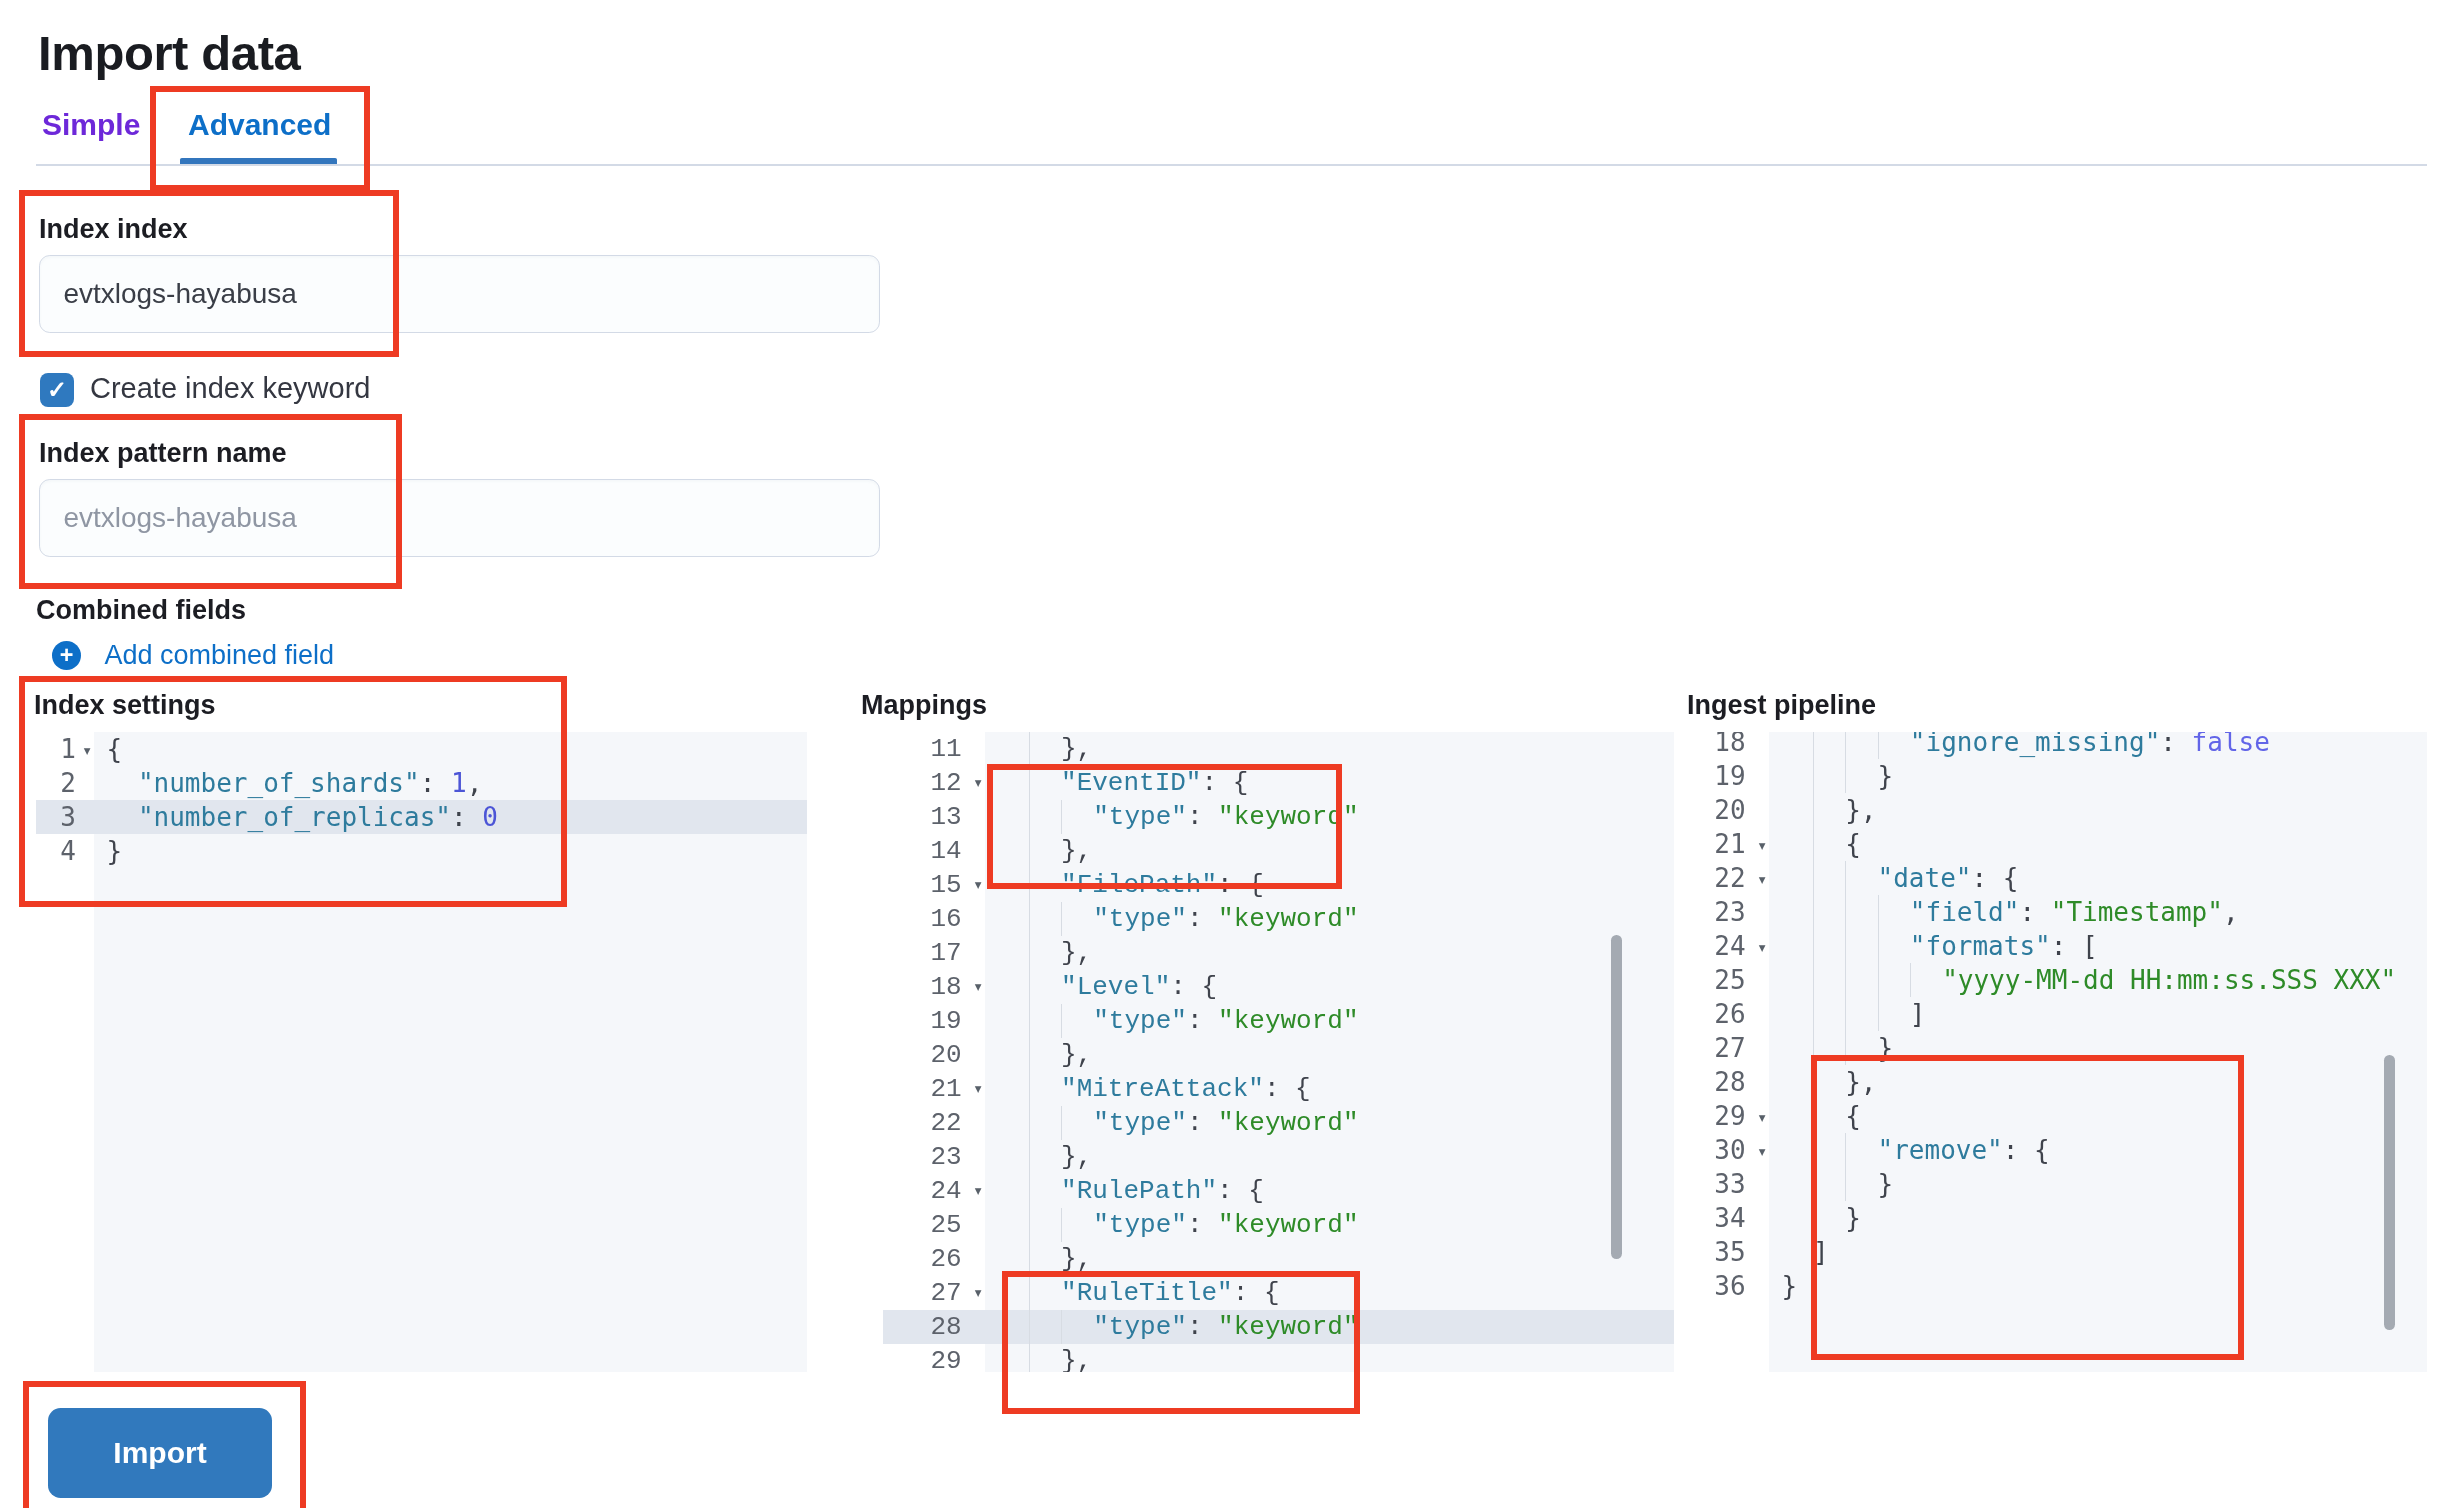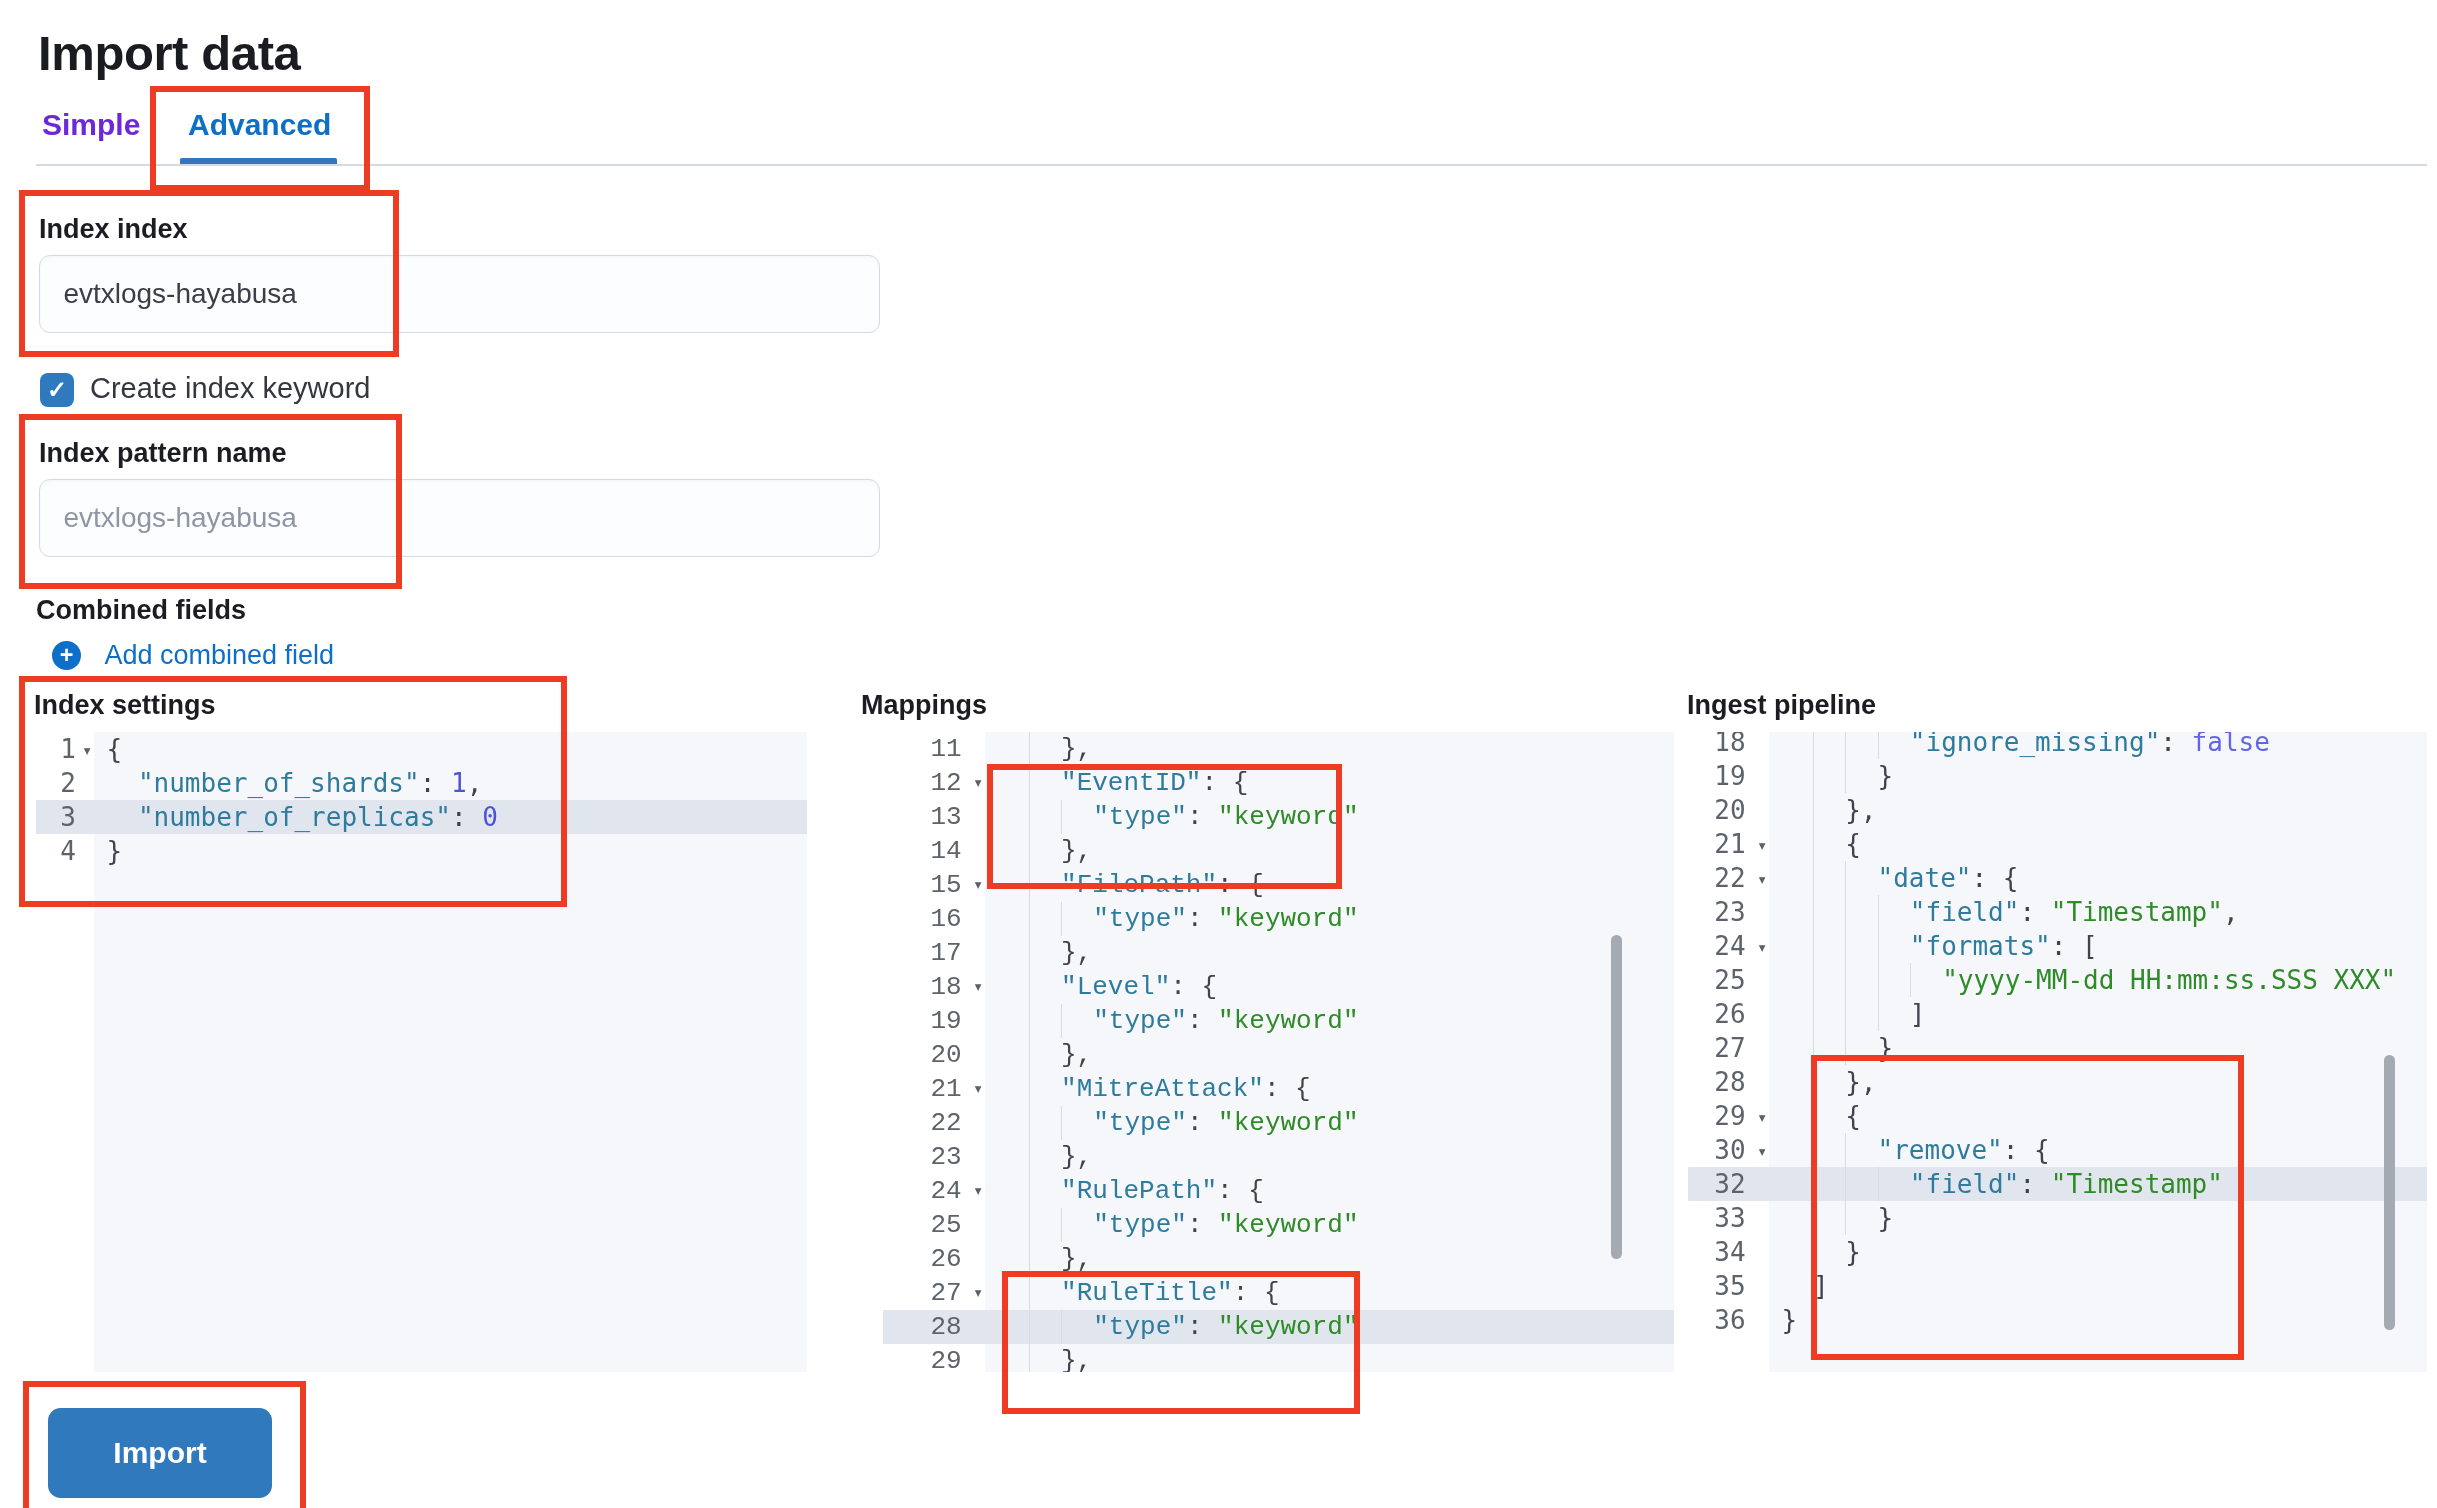--- a/index.html
+++ b/index.html
@@ -164,21 +164,20 @@
       <div class="row"><span class="ln">21<span class="fold">▾</span></span><span class="txt"><span class="p">  </span><span class="g"></span><span class="p">  {</span></span></div>
       <div class="row"><span class="ln">22<span class="fold">▾</span></span><span class="txt"><span class="p">  </span><span class="g"></span><span class="p">  </span><span class="g"></span><span class="p">  </span><span class="k">"date"</span><span class="p">: {</span></span></div>
       <div class="row"><span class="ln">23</span><span class="txt"><span class="p">  </span><span class="g"></span><span class="p">  </span><span class="g"></span><span class="p">  </span><span class="g"></span><span class="p">  </span><span class="k">"field"</span><span class="p">: </span><span class="s">"Timestamp"</span><span class="p">,</span></span></div>
       <div class="row"><span class="ln">24<span class="fold">▾</span></span><span class="txt"><span class="p">  </span><span class="g"></span><span class="p">  </span><span class="g"></span><span class="p">  </span><span class="g"></span><span class="p">  </span><span class="k">"formats"</span><span class="p">: [</span></span></div>
       <div class="row"><span class="ln">25</span><span class="txt"><span class="p">  </span><span class="g"></span><span class="p">  </span><span class="g"></span><span class="p">  </span><span class="g"></span><span class="p">  </span><span class="g"></span><span class="p">  </span><span class="s">"yyyy-MM-dd HH:mm:ss.SSS XXX"</span></span></div>
       <div class="row"><span class="ln">26</span><span class="txt"><span class="p">  </span><span class="g"></span><span class="p">  </span><span class="g"></span><span class="p">  </span><span class="g"></span><span class="p">  ]</span></span></div>
       <div class="row"><span class="ln">27</span><span class="txt"><span class="p">  </span><span class="g"></span><span class="p">  </span><span class="g"></span><span class="p">  }</span></span></div>
       <div class="row"><span class="ln">28</span><span class="txt"><span class="p">  </span><span class="g"></span><span class="p">  },</span></span></div>
       <div class="row"><span class="ln">29<span class="fold">▾</span></span><span class="txt"><span class="p">  </span><span class="g"></span><span class="p">  {</span></span></div>
       <div class="row"><span class="ln">30<span class="fold">▾</span></span><span class="txt"><span class="p">  </span><span class="g"></span><span class="p">  </span><span class="g"></span><span class="p">  </span><span class="k">"remove"</span><span class="p">: {</span></span></div>
-      <div class="row hl"><span class="ln">32</span><span class="txt"><span class="p">  </span><span class="g"></span><span class="p">  </span><span class="g"></span><span class="p">  </span><span class="g"></span><span class="p">  </span><span class="k">"field"</span><span class="p">: </span><span class="s">"Timestamp"</span></span></div>
       <div class="row"><span class="ln">33</span><span class="txt"><span class="p">  </span><span class="g"></span><span class="p">  </span><span class="g"></span><span class="p">  }</span></span></div>
       <div class="row"><span class="ln">34</span><span class="txt"><span class="p">  </span><span class="g"></span><span class="p">  }</span></span></div>
       <div class="row"><span class="ln">35</span><span class="txt"><span class="p">  ]</span></span></div>
       <div class="row"><span class="ln">36</span><span class="txt"><span class="p">}</span></span></div>
     </div>
 </div>
 
 <div class="abs scroll-thumb thumb-mappings"></div>
 <div class="abs scroll-thumb thumb-ingest"></div>
 

